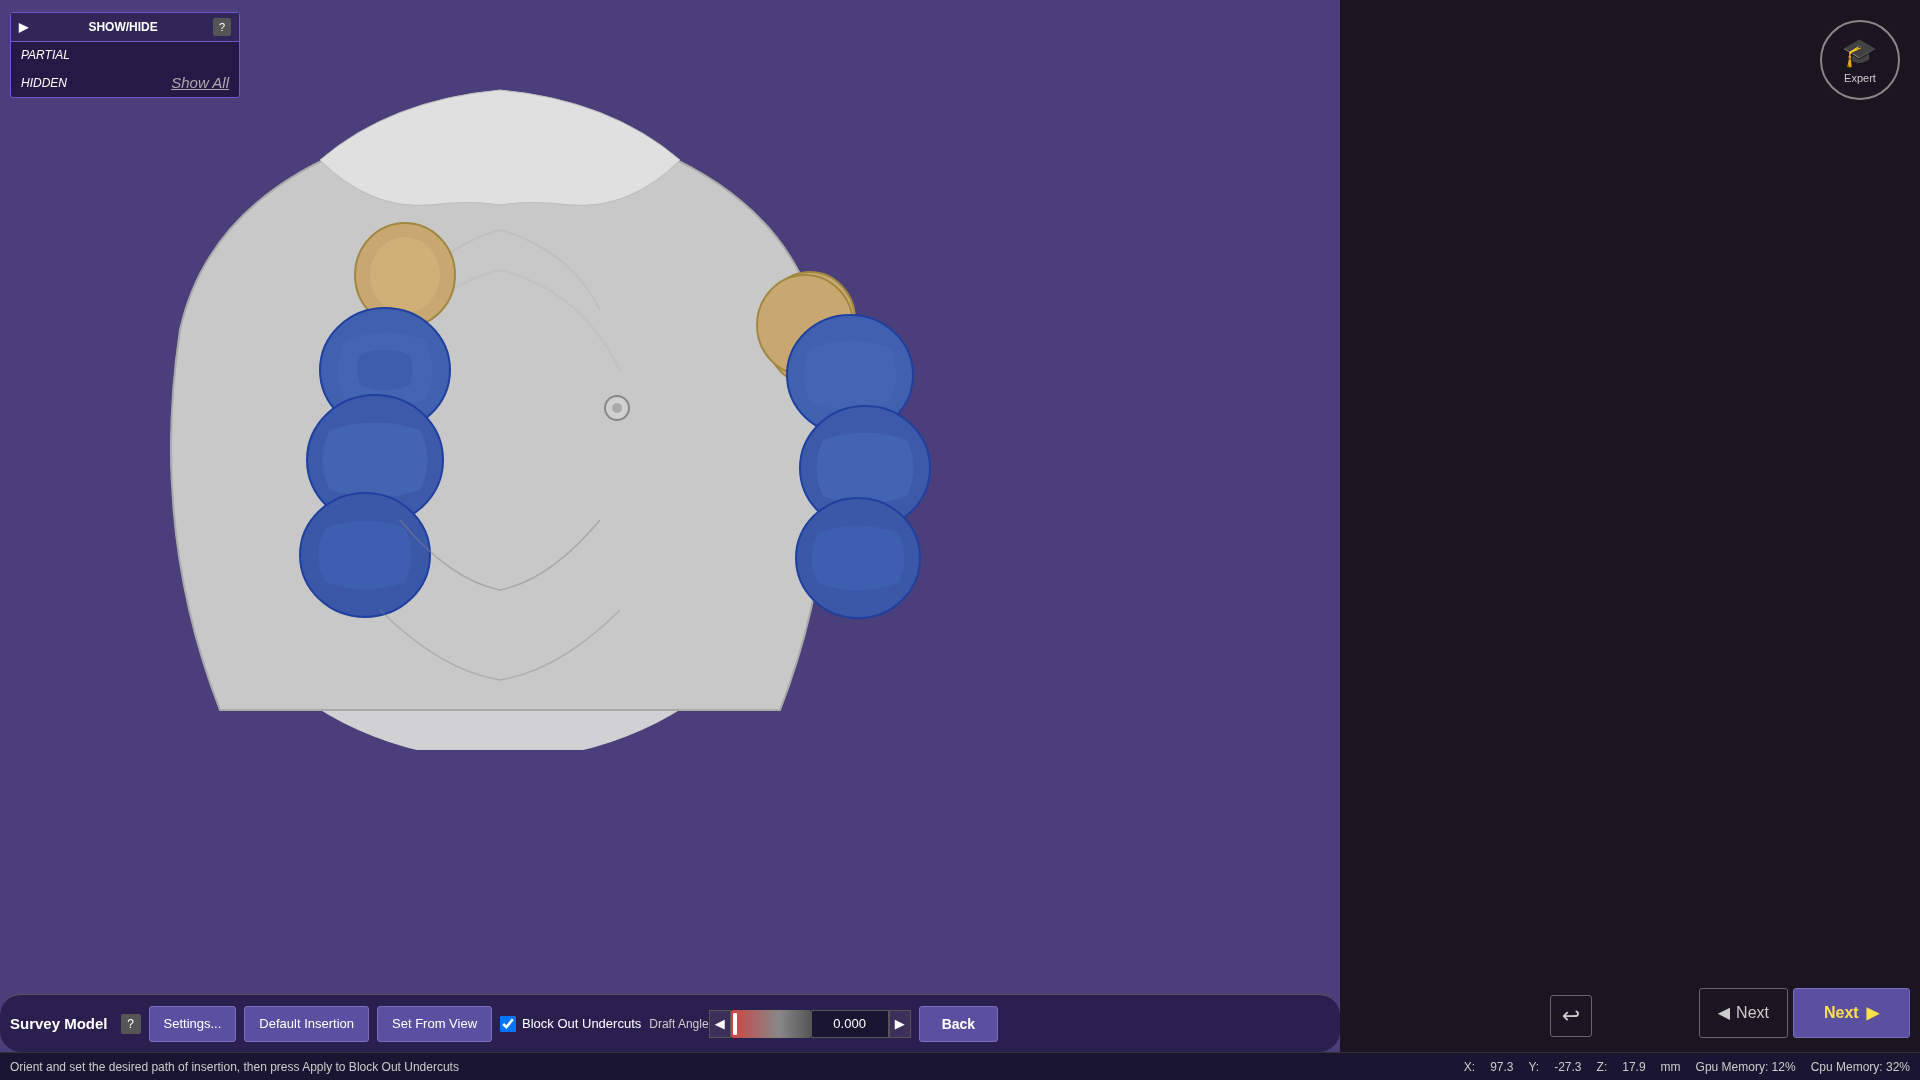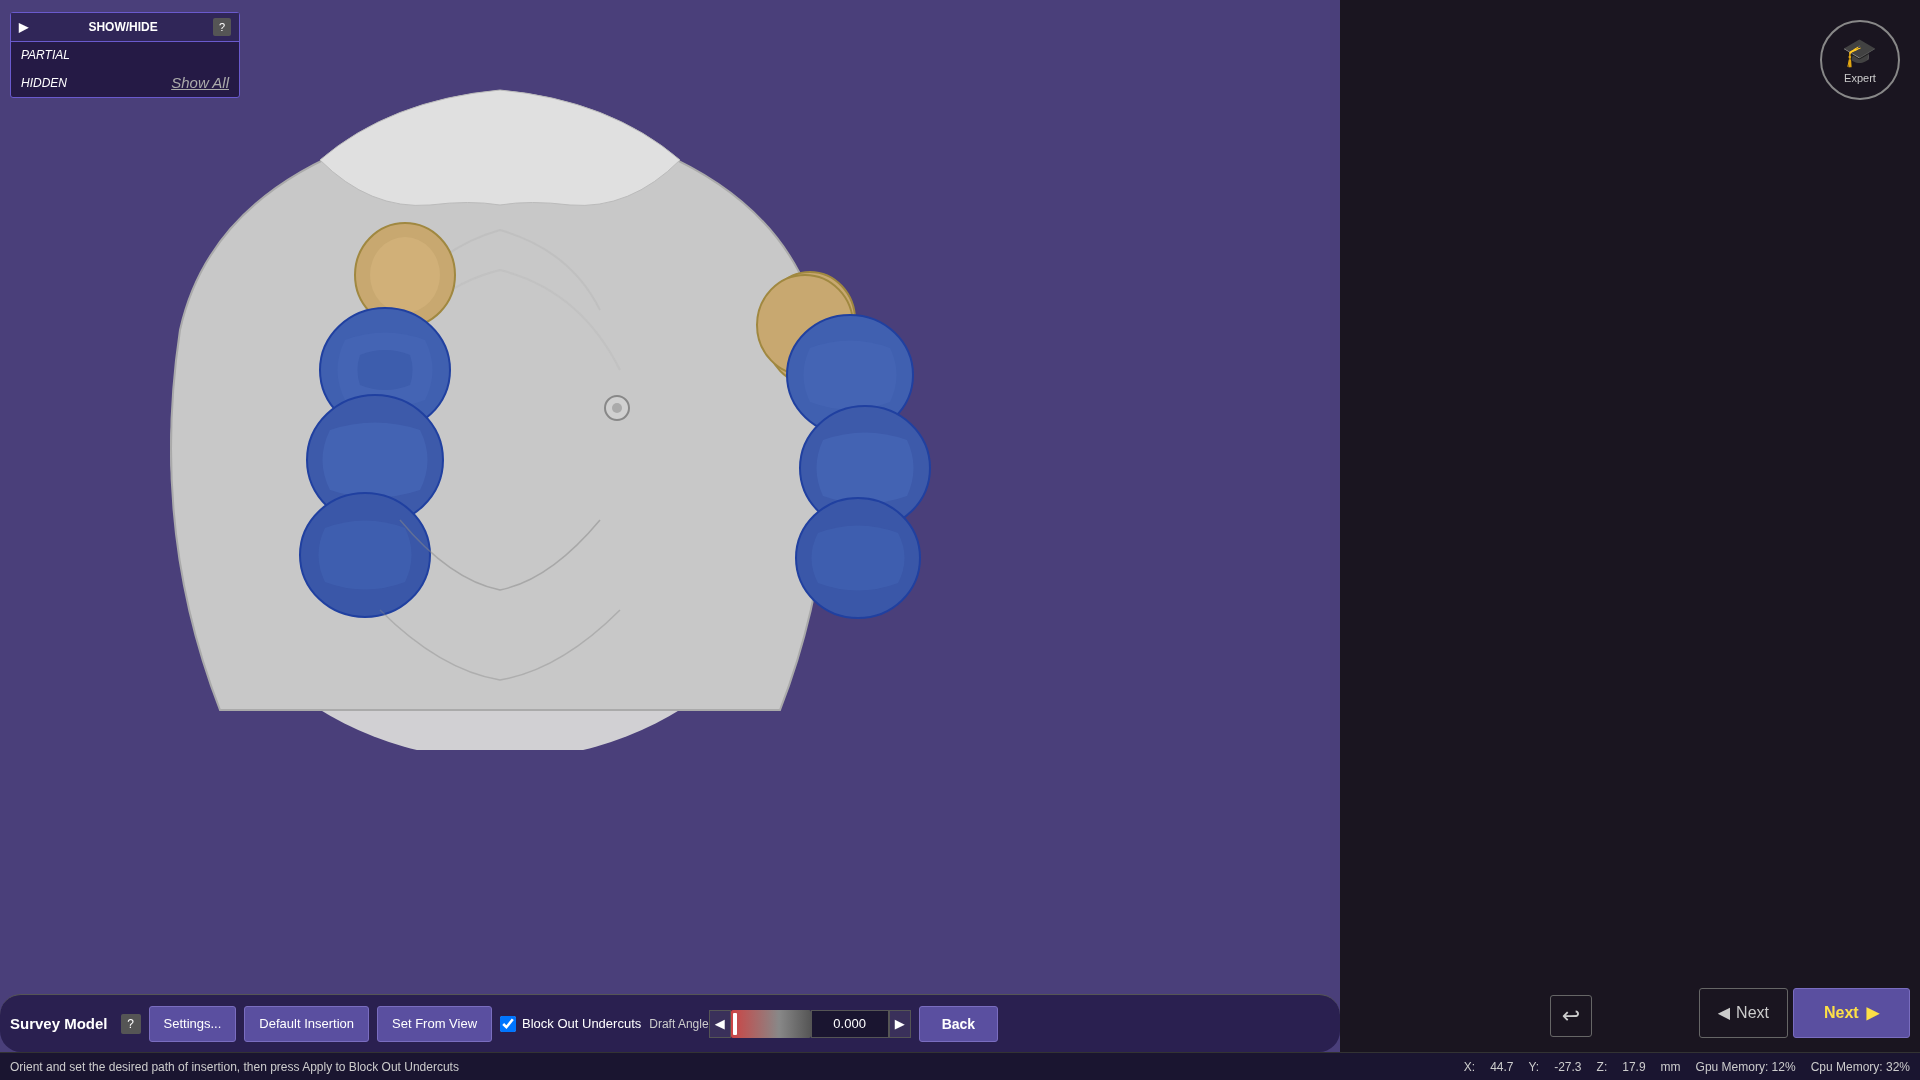--- a/index.html
+++ b/index.html
@@ -579,21 +579,21 @@
     <span>▶</span>
   </button>
 </div>
 
 <div id="status-bar">
   <span>Orient and set the desired path of insertion, then press Apply to Block Out Undercuts</span>
 </div>
 
 <div id="right-status" style="left: 1340px;">
   <span>X:</span>
-  <span>44.7</span>
+  <span>97.3</span>
   <span>Y:</span>
   <span>-27.3</span>
   <span>Z:</span>
   <span>17.9</span>
   <span>mm</span>
   <span>Gpu Memory: 12%</span>
   <span>Cpu Memory: 32%</span>
 </div>
 
 </body></html>

